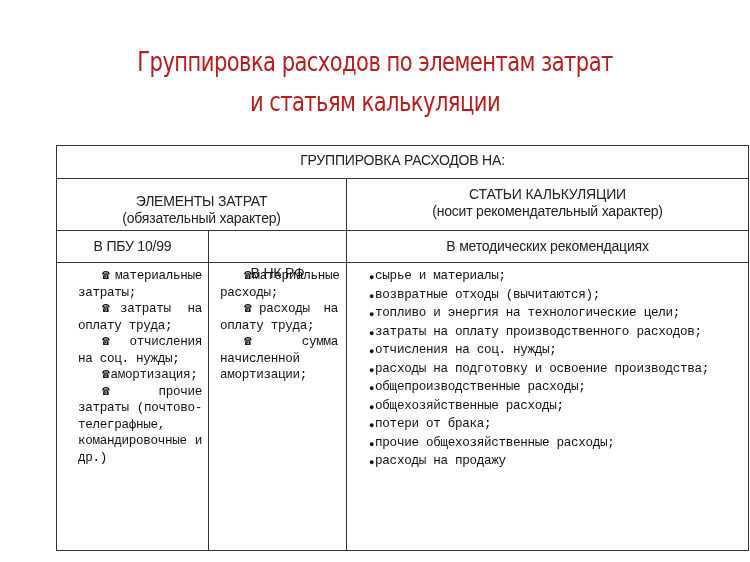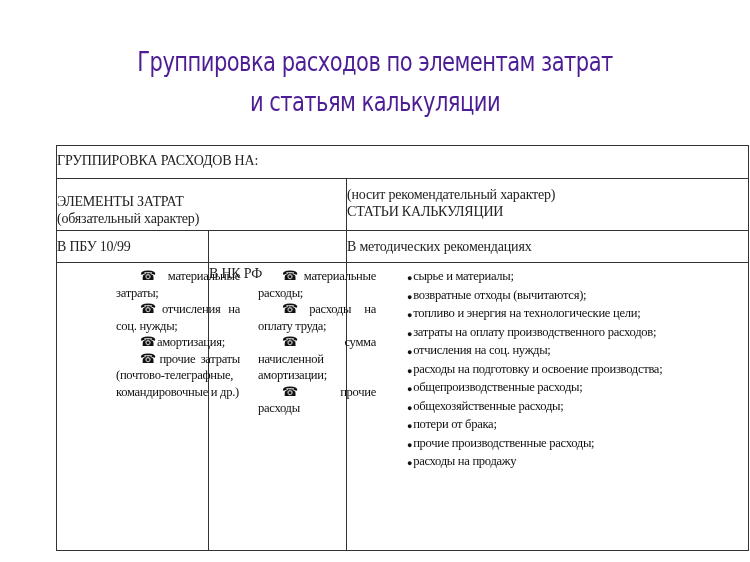--- a/index.html
+++ b/index.html
@@ -3,36 +3,36 @@
 <meta charset="utf-8">
 <style>
   html, body { margin: 0; padding: 0; }
   body {
     width: 750px; height: 562px; background: #ffffff; position: relative; overflow: hidden;
     font-family: "Liberation Sans", sans-serif; color: #111;
   }
   .title {
     position: absolute; left: 0; top: 42px; width: 750px; text-align: center;
     font-family: "DejaVu Sans", sans-serif; font-size: 26px; line-height: 40px;
-    color: #4c1d95; letter-spacing: -0.6px; font-stretch: condensed;
+    color: #b91c1c; letter-spacing: -0.6px; font-stretch: condensed;
   }
   .title span { display: block; transform: scaleX(0.9); transform-origin: center; }
   .tbl {
     position: absolute; left: 56px; top: 145px; width: 693px; height: 406px;
     border: 1.5px solid #333; box-sizing: border-box;
   }
   .hline { position: absolute; height: 0; border-top: 1.5px solid #333; }
   .vline { position: absolute; width: 0; border-left: 1.5px solid #333; }
   .hdr {
-    position: absolute; font-family: Liberation Serif, serif;
+    position: absolute; text-align: center; font-family: Liberation Sans, sans-serif;
     color: #222; font-size: 14px; line-height: 17px; letter-spacing: -0.2px;
   }
   .cell {
-    position: absolute; font-family: Liberation Serif, serif; font-size: 12.6px;
-    line-height: 16.5px; color: #111; letter-spacing: -0.3px; margin-left: 38px;
+    position: absolute; font-family: Liberation Mono, monospace; font-size: 12.6px;
+    line-height: 16.5px; color: #111; letter-spacing: -0.3px;
   }
   .cell .it { text-indent: 24px; text-align: justify; text-align-last: left; }
   .cell .it .ic { font-size: 13px; margin-right: 1px; }
   .rc .it { text-indent: 8px; text-align: justify; }
   .rc .it.last { text-align-last: left; }
   .dot { font-size: 9px; vertical-align: -1px; margin-right: 1px; }
 </style>
 </head>
 <body>
 
@@ -52,54 +52,54 @@
 
   <div class="hdr" style="left:0; top:6px; width:691px;">
     <span>ГРУППИРОВКА РАСХОДОВ НА:</span>
   </div>
 
   <div class="hdr" style="left:0; top:40px; width:289px;margin-top:7px;">
     <div>ЭЛЕМЕНТЫ ЗАТРАТ</div>
     <div>(обязательный характер)</div>
   </div>
   <div class="hdr" style="left:290px; top:40px; width:401px;">
+    <div>СТАТЬИ КАЛЬКУЛЯЦИИ</div>
     <div>(носит рекомендательный характер)</div>
-    <div>СТАТЬИ КАЛЬКУЛЯЦИИ</div>
   </div>
 
   <div class="hdr" style="left:0; top:92px; width:151px;">
     <span>В ПБУ 10/99</span>
   </div>
   <div class="hdr" style="left:152px; top:92px; width:137px;margin-top:27px;">
     <span>В НК РФ</span>
   </div>
   <div class="hdr" style="left:290px; top:92px; width:401px;">
     <span>В методических рекомендациях</span>
   </div>
 
   <div class="cell" style="left:21px; top:122px; width:124px;">
     <div class="it"><span class="ic">☎</span><span>материальные затраты;</span></div>
+    <div class="it"><span class="ic">☎</span><span>затраты на оплату труда;</span></div>
     <div class="it"><span class="ic">☎</span><span>отчисления на соц. нужды;</span></div>
     <div class="it"><span class="ic">☎</span><span>амортизация;</span></div>
     <div class="it"><span class="ic">☎</span><span>прочие затраты (почтово-телеграфные, командировочные и др.)</span></div>
   </div>
 
   <div class="cell" style="left:163px; top:122px; width:118px;">
     <div class="it"><span class="ic">☎</span><span>материальные расходы;</span></div>
     <div class="it"><span class="ic">☎</span><span>расходы на оплату труда;</span></div>
     <div class="it"><span class="ic">☎</span><span>сумма начисленной амортизации;</span></div>
-    <div class="it"><span class="ic">☎</span><span>прочие расходы</span></div>
   </div>
 
   <div class="cell rc" style="left:304px; top:122px; width:383px;">
     <div class="it"><span class="dot">●</span><span>сырье и материалы;</span></div>
     <div class="it"><span class="dot">●</span><span>возвратные отходы (вычитаются);</span></div>
     <div class="it"><span class="dot">●</span><span>топливо и энергия на технологические цели;</span></div>
     <div class="it"><span class="dot">●</span><span>затраты на оплату производственного расходов;</span></div>
     <div class="it"><span class="dot">●</span><span>отчисления на соц. нужды;</span></div>
     <div class="it"><span class="dot">●</span><span>расходы на подготовку и освоение производства;</span></div>
     <div class="it"><span class="dot">●</span><span>общепроизводственные расходы;</span></div>
     <div class="it"><span class="dot">●</span><span>общехозяйственные расходы;</span></div>
     <div class="it"><span class="dot">●</span><span>потери от брака;</span></div>
-    <div class="it"><span class="dot">●</span><span>прочие производственные расходы;</span></div>
+    <div class="it"><span class="dot">●</span><span>прочие общехозяйственные расходы;</span></div>
     <div class="it"><span class="dot">●</span><span>расходы на продажу</span></div>
   </div>
 </div>
 
 </body></html>

